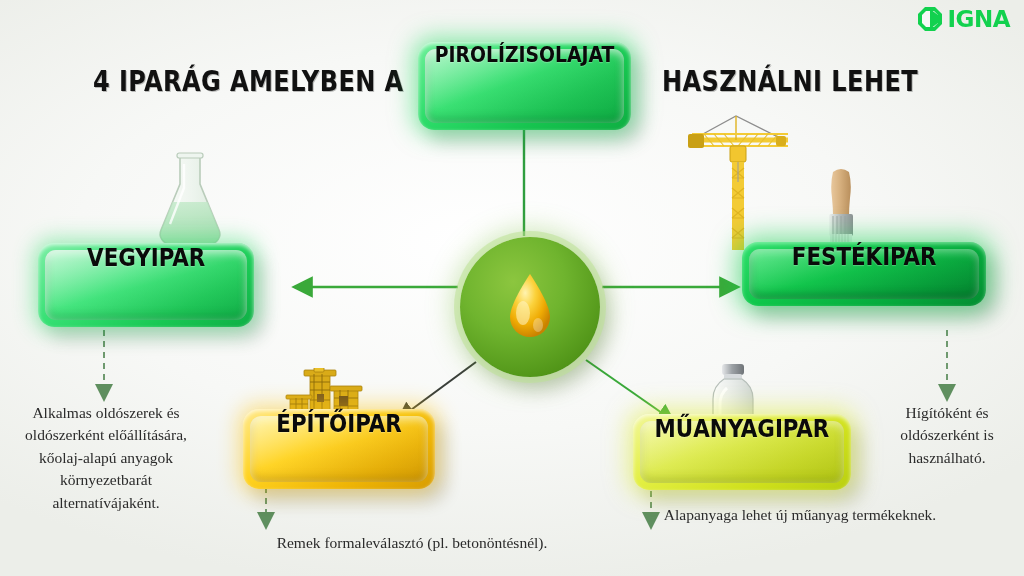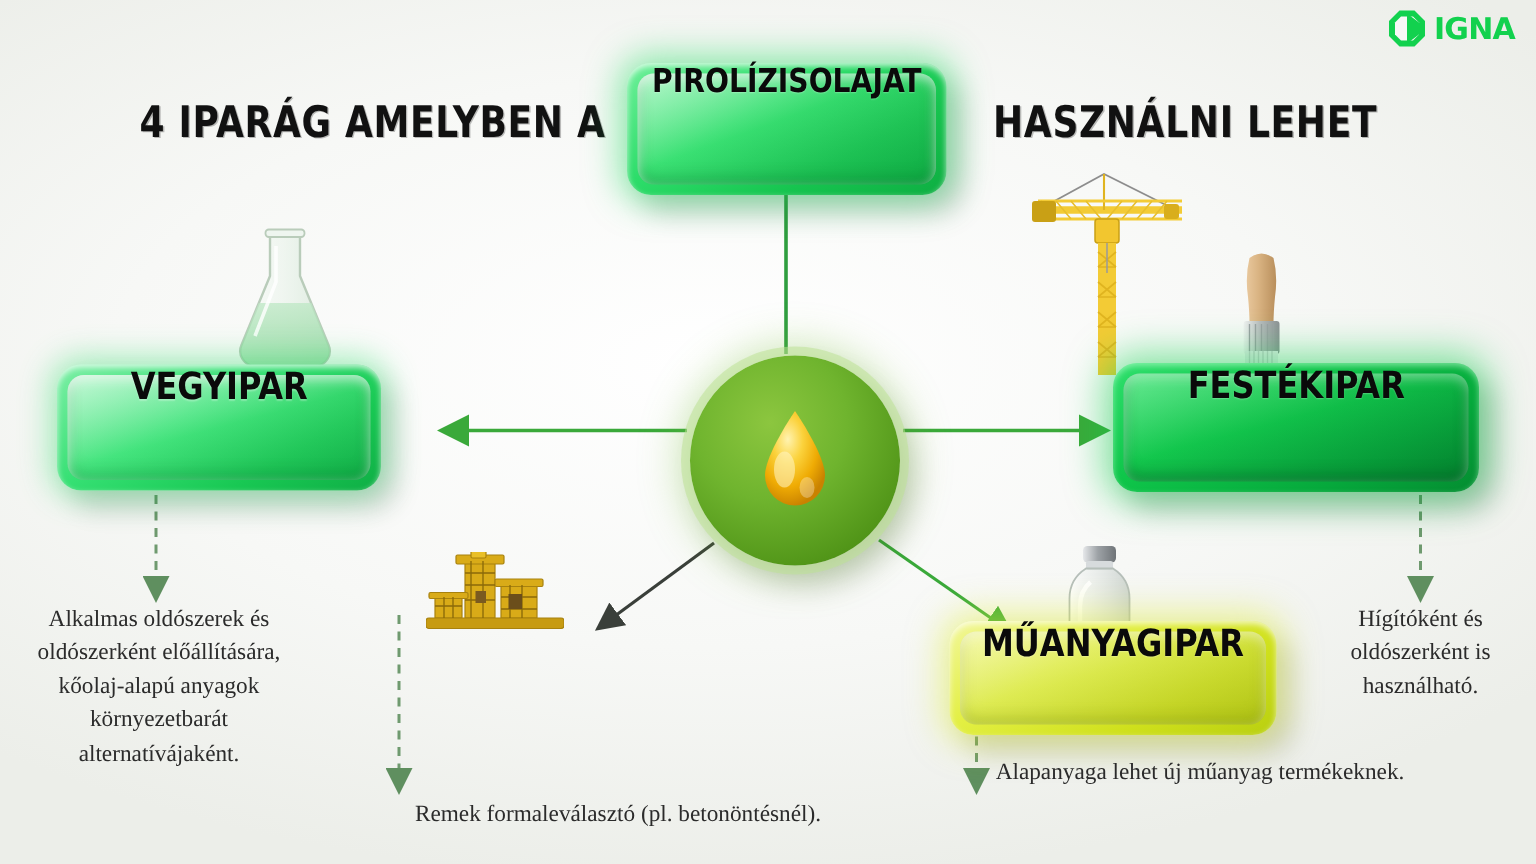--- a/index.html
+++ b/index.html
@@ -10,21 +10,21 @@
       radial-gradient(ellipse 70% 60% at 46% 42%, #ffffff 0%, #f7f8f6 55%, #eceee9 100%);
     position:relative;
   }
   .stage{position:absolute;inset:0;}
   .abs{position:absolute;}
 
   
   .logo{top:6px;right:14px;display:flex;align-items:center;gap:5px;}
   .logo-mark{width:26px;height:26px;position:relative;}
   .logo-text{
-    font-family:"DejaVu Sans",sans-serif;font-weight:bold;font-size:20px;
+    font-family:"DejaVu Sans",sans-serif;font-weight:bold;font-size:23px;
     color:#12d14e;letter-spacing:-0.5px;line-height:1;
   }
 
   
   .headline{
     top:64px;font-family:"DejaVu Sans Condensed","DejaVu Sans",sans-serif;
     font-weight:bold;font-size:29px;color:#111;letter-spacing:0.5px;
     transform:scaleX(0.92);transform-origin:left center;
     text-shadow:1px 1px 0 rgba(0,0,0,.25);
     white-space:nowrap;
@@ -72,21 +72,21 @@
     position:absolute;
   }
   #box-vegyipar .inner{
     background:linear-gradient(165deg,rgba(255,255,255,.60),rgba(130,245,170,.20) 50%,rgba(10,150,60,.25));
     box-shadow:inset 0 3px 8px rgba(255,255,255,.65),inset 0 -4px 10px rgba(0,110,40,.30);
   }
   #box-vegyipar .lbl{font-size:25px;position:relative;}
 
   
   #box-festekipar{
-    left:742px;top:242px;width:244px;height:86px;
+    left:742px;top:242px;width:244px;height:64px;
     background:linear-gradient(150deg,#2fe06d 0%,#0fc64a 35%,#06a93c 72%,#048c31 100%);
     box-shadow:0 0 24px 7px rgba(20,210,80,.50),
                10px 12px 18px rgba(0,0,0,.18),
                inset 0 2px 4px rgba(190,255,210,.60);
     position:absolute;
   }
   #box-festekipar .inner{
     background:linear-gradient(165deg,rgba(200,255,215,.40),rgba(30,200,85,.25) 45%,rgba(2,110,40,.45));
     box-shadow:inset 0 3px 8px rgba(210,255,225,.50),inset 0 -4px 10px rgba(0,80,30,.45);
   }
@@ -332,20 +332,24 @@
   <div class="pill" id="box-vegyipar">
     <div class="inner"></div>
     <div class="lbl">VEGYIPAR</div>
   </div>
 
   <div class="pill" id="box-festekipar">
     <div class="inner"></div>
     <div class="lbl">FESTÉKIPAR</div>
   </div>
 
+  <div class="pill" id="box-epitoipar">
+    <div class="inner"></div>
+    <div class="lbl">ÉPÍTŐIPAR</div>
+  </div>
 
   <div class="pill" id="box-muanyagipar">
     <div class="inner"></div>
     <div class="lbl">MŰANYAGIPAR</div>
   </div>
 
   <div id="hub" class="abs">
     <div class="drop">
       <svg width="52" height="68" viewBox="0 0 52 68">
         <defs>

